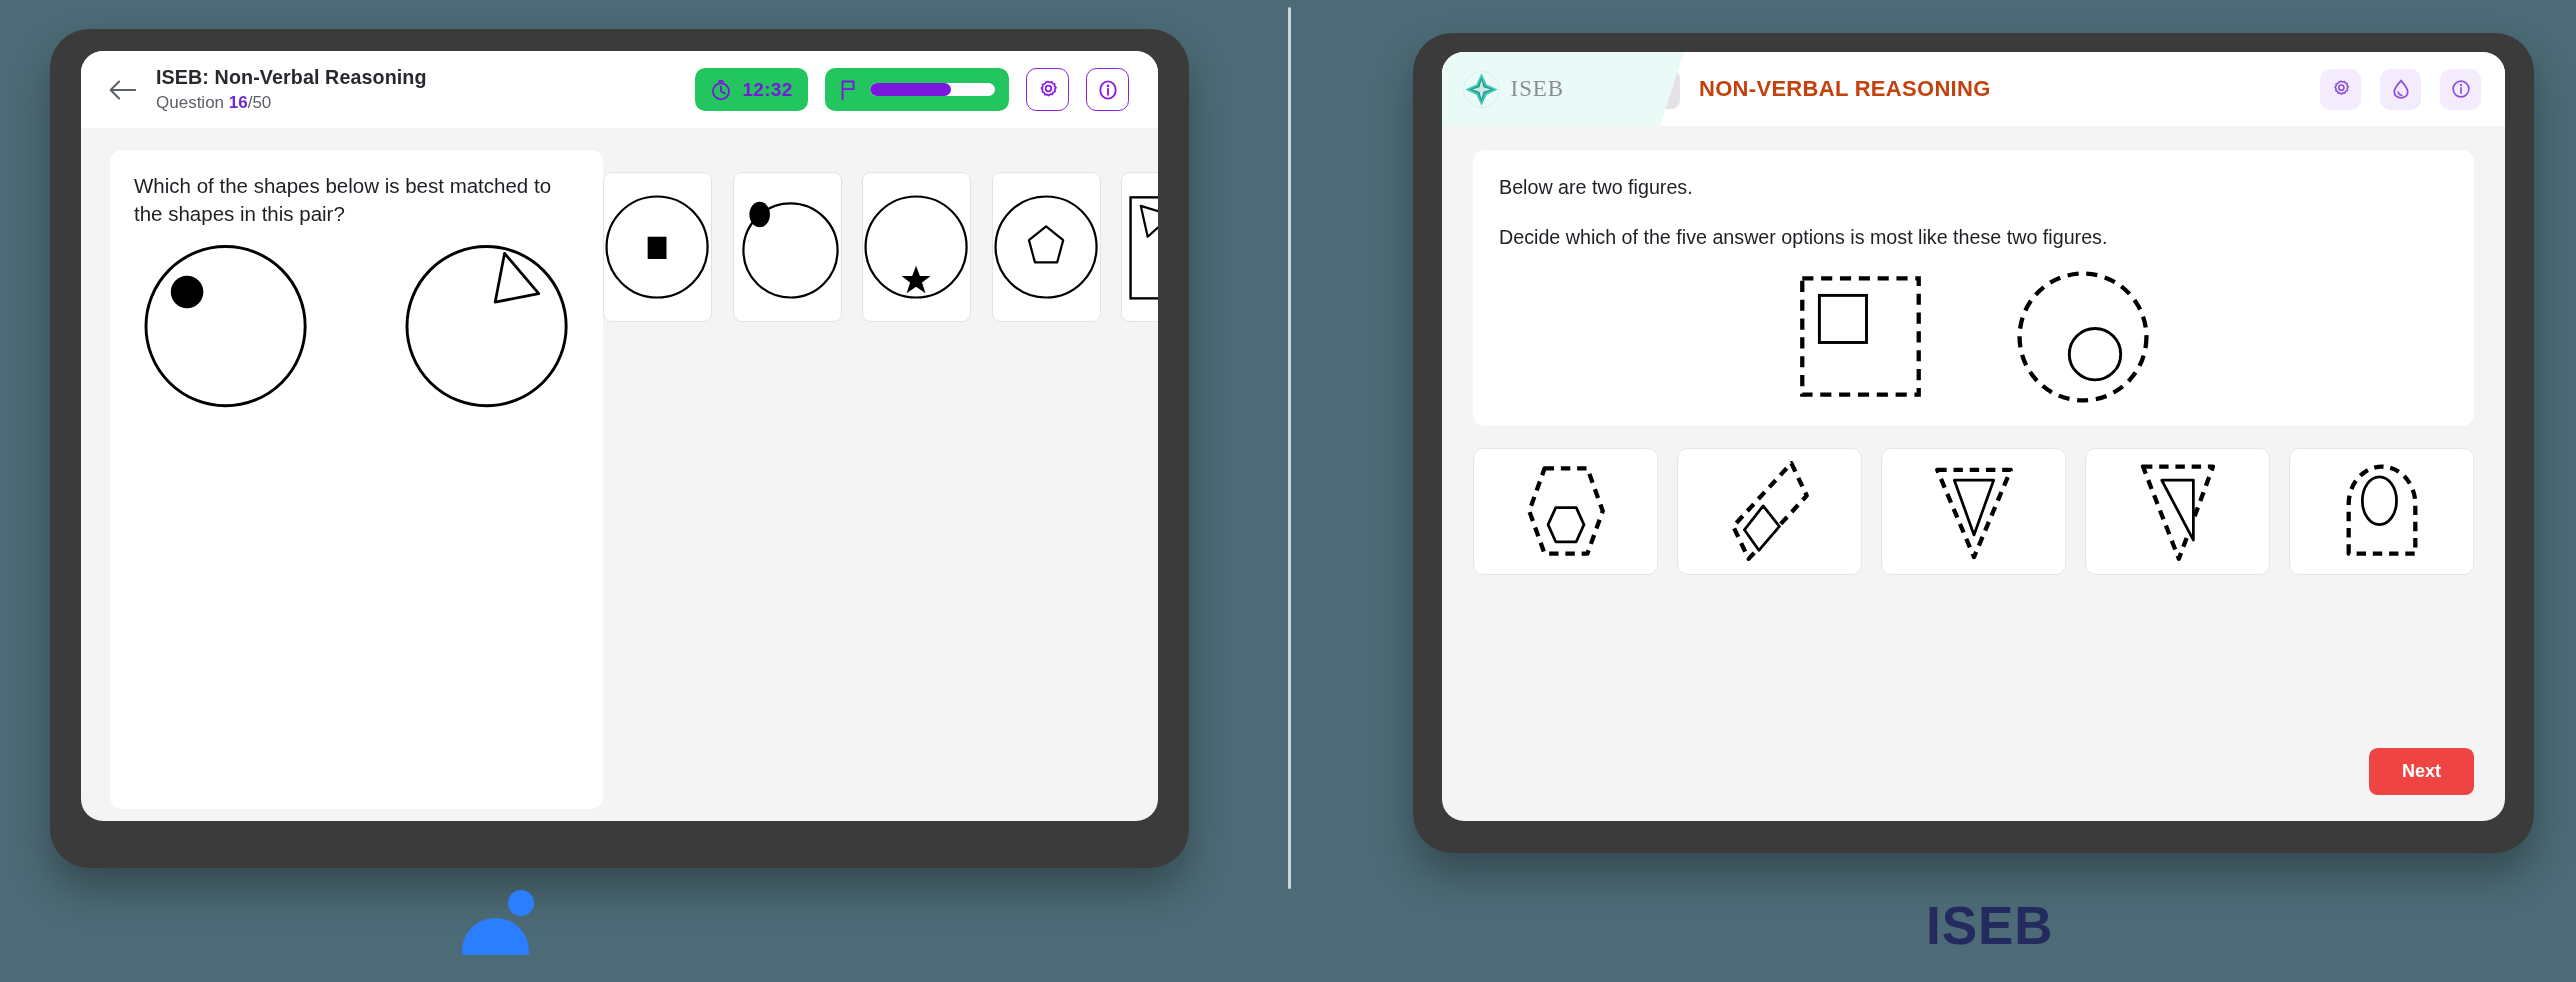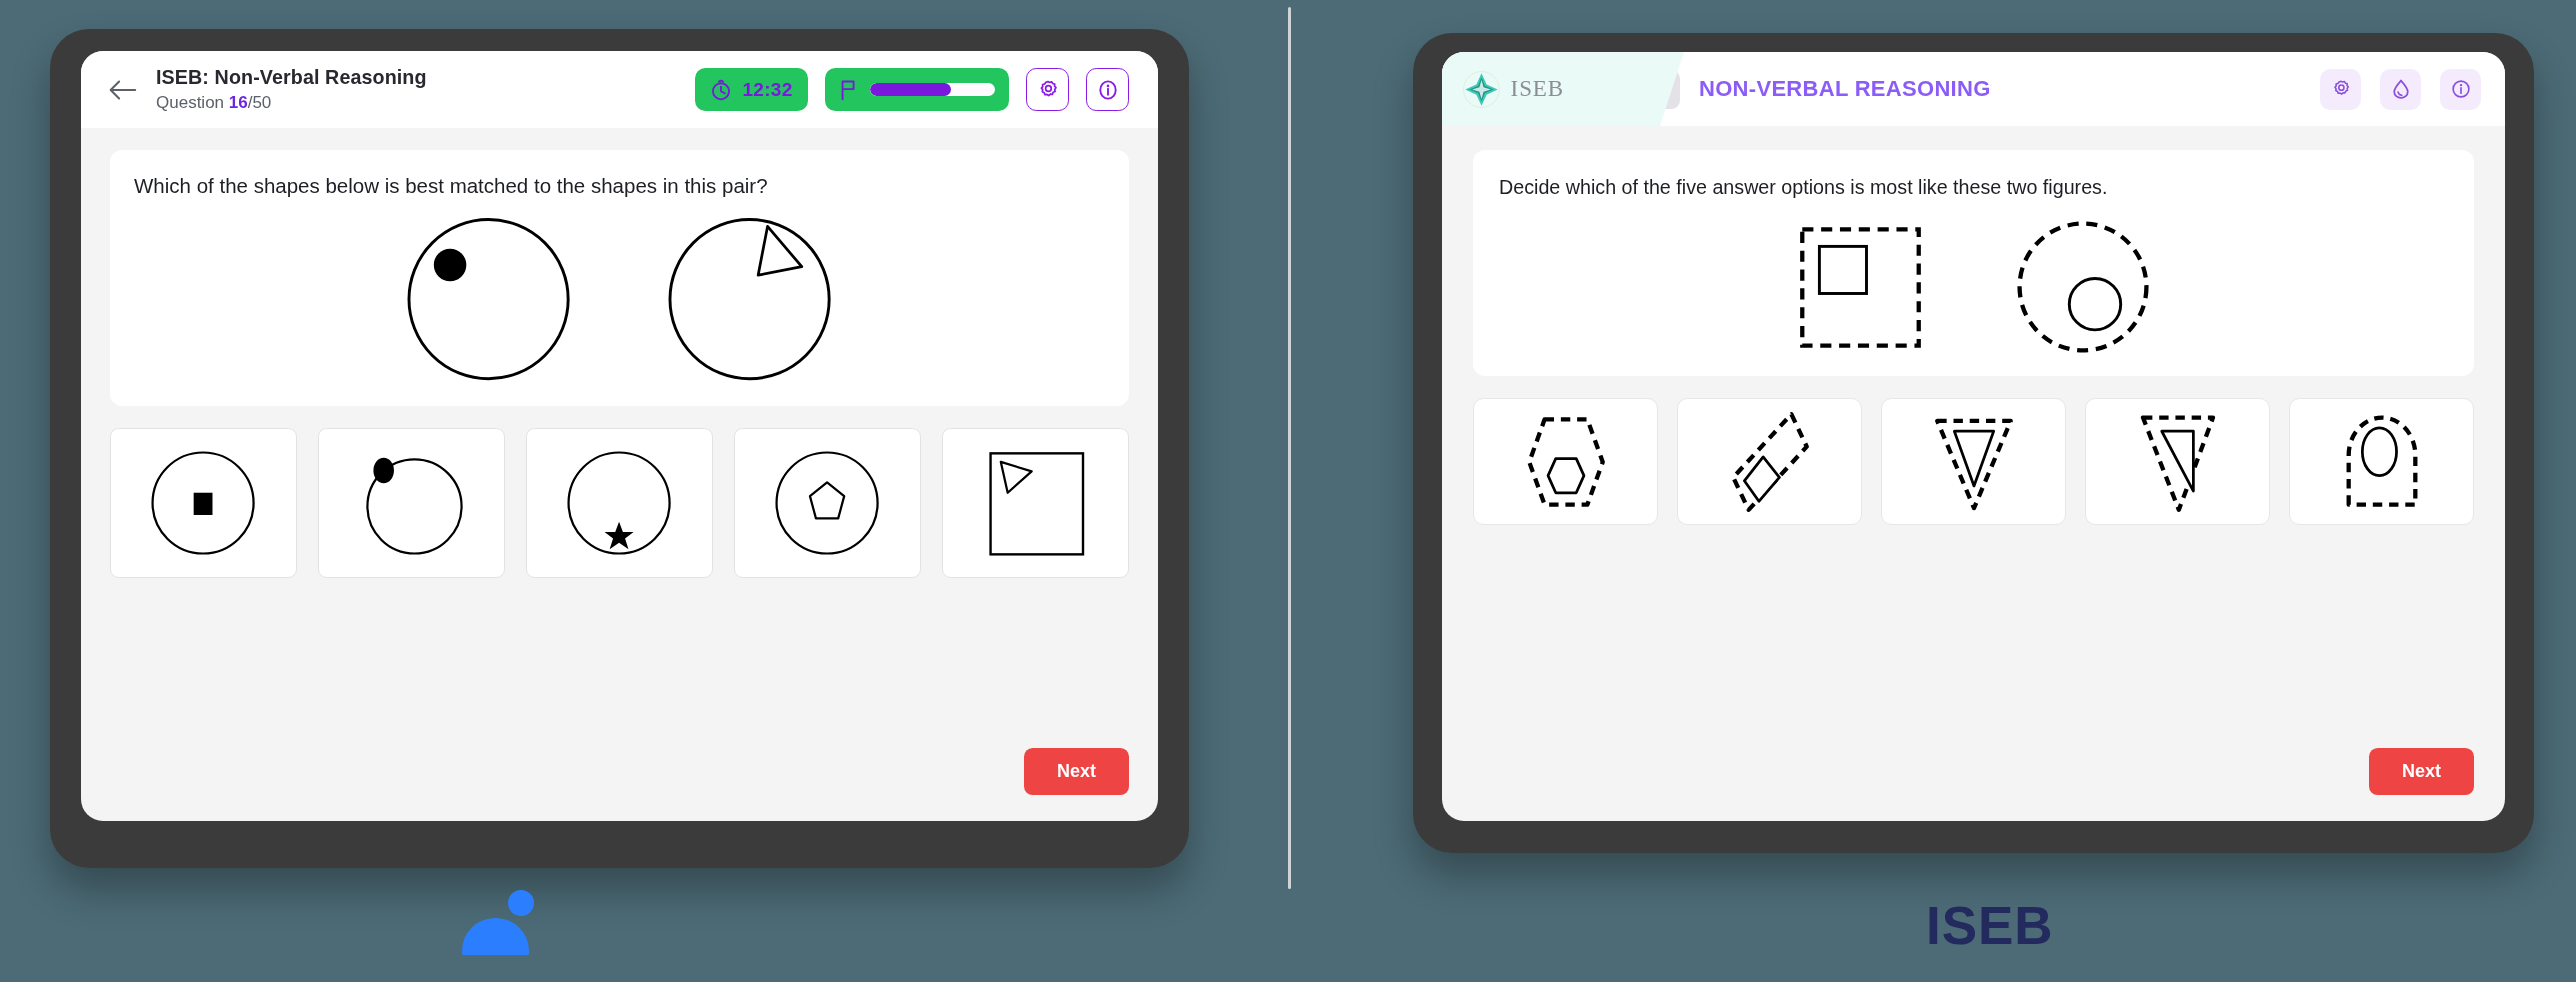--- a/index.html
+++ b/index.html
@@ -50,21 +50,21 @@
   .timer-text { font-size: 19px; font-weight: bold; color:#7a18dd; letter-spacing:0.3px;}
   .prog-pill { width: 184px; gap: 12px; padding: 0 13.7px;}
   .prog-track { flex:1; height: 13px; background:#fdfbff; border-radius: 6.8px; overflow:hidden; }
   .prog-fill { height:100%; background:#7a18dd; border-radius: 6.8px; }
   .sq-btn {
     width: 43px; height: 43px; flex:0 0 43px; border:1.7px solid #8b1ae6; border-radius: 10.3px;
     background:#fff; display:flex; align-items:center; justify-content:center; cursor:pointer;
   }
 
   
-  .atom-body { flex:1; padding: 22px 29px 0 29px; display:flex; flex-direction:column; }
+  .atom-body { flex:1; padding: 22px 29px 12px 29px; display:flex; flex-direction:row; }
   .qcard {
     background:#fff; border-radius: 12px; padding: 22px 24px 17px 24px;
   }
   .qtext { font-size: 20.5px; color:#1d1f24; line-height:1.35; }
   .stim-row { display:flex; justify-content:center; align-items:center; gap: 77px; margin-top: 5.1px; }
 
   .opts-row { display:flex; gap: 20.5px; margin-top: 22px; }
   .opt {
     flex:1; background:#fff; border:0.9px solid #e2e2e4; border-radius: 8.6px;
     height: 150px; display:flex; align-items:center; justify-content:center; cursor:pointer;
@@ -87,21 +87,21 @@
   }
   .iseb-logo-zone::after{
     content:""; position:absolute; right:-50px; top:0; width:77px; height:100%;
     background:#eafaf7; transform: skewX(-18deg);
   }
   .iseb-word { font-family:"Liberation Serif", serif; font-size: 23px; color:#8c8d92; letter-spacing:0.9px; }
   .chev-btn {
     width: 39px; height: 39px; flex:0 0 39px; background:#e4e2e7; border-radius: 8.6px;
     display:flex; align-items:center; justify-content:center; cursor:pointer;
   }
-  .iseb-title { flex:1; font-size: 22px; font-weight:bold; color:#8b5cf6; letter-spacing:0.3px; }
+  .iseb-title { flex:1; font-size: 22px; font-weight:bold; color:#c2410c; letter-spacing:0.3px; }
   .rnd-btn {
     width: 41px; height: 41px; flex:0 0 41px; background:#f4ecfd; border-radius: 10.3px;
     display:flex; align-items:center; justify-content:center; cursor:pointer;
   }
 
   .iseb-body { flex:1; padding: 24px 31px 0 31px; display:flex; flex-direction:column; }
   .iseb-card { background:#fff; border-radius: 12px; padding: 24px 26px 17px 26px; }
   .iseb-line { font-size: 19.7px; color:#1d1f24; line-height:1.4; }
   .iseb-line + .iseb-line { margin-top: 22px; }
   .iseb-stim { display:flex; justify-content:center; align-items:center; gap: 82px; margin-top: 13.7px; }
@@ -270,20 +270,21 @@
           <svg width="22" height="22" viewBox="0 0 28 28">
             <circle cx="14" cy="14" r="10" fill="none" stroke="#8b4fe0" stroke-width="2.1"></circle>
             <circle cx="14" cy="9" r="1.5" fill="#8b4fe0"></circle>
             <path d="M14 12.5 L14 19.5" stroke="#8b4fe0" stroke-width="2.1" stroke-linecap="round"></path>
           </svg>
         </div>
       </div>
 
       <div class="iseb-body">
         <div class="iseb-card">
+          <div class="iseb-line">Below are two figures.</div>
           <div class="iseb-line">Decide which of the five answer options is most like these two figures.</div>
           <div class="iseb-stim">
             <svg width="137" height="137" viewBox="0 0 160 160">
               <rect x="12" y="12" width="136" height="136" fill="#fff" stroke="#000" stroke-width="5" stroke-dasharray="13 9"></rect>
               <rect x="32" y="32" width="55" height="55" fill="#fff" stroke="#000" stroke-width="3.4"></rect>
             </svg>
             <svg width="144" height="144" viewBox="0 0 168 168">
               <circle cx="84" cy="84" r="74" fill="#fff" stroke="#000" stroke-width="5" stroke-dasharray="13 9"></circle>
               <circle cx="98" cy="104" r="30" fill="#fff" stroke="#000" stroke-width="3.4"></circle>
             </svg>

